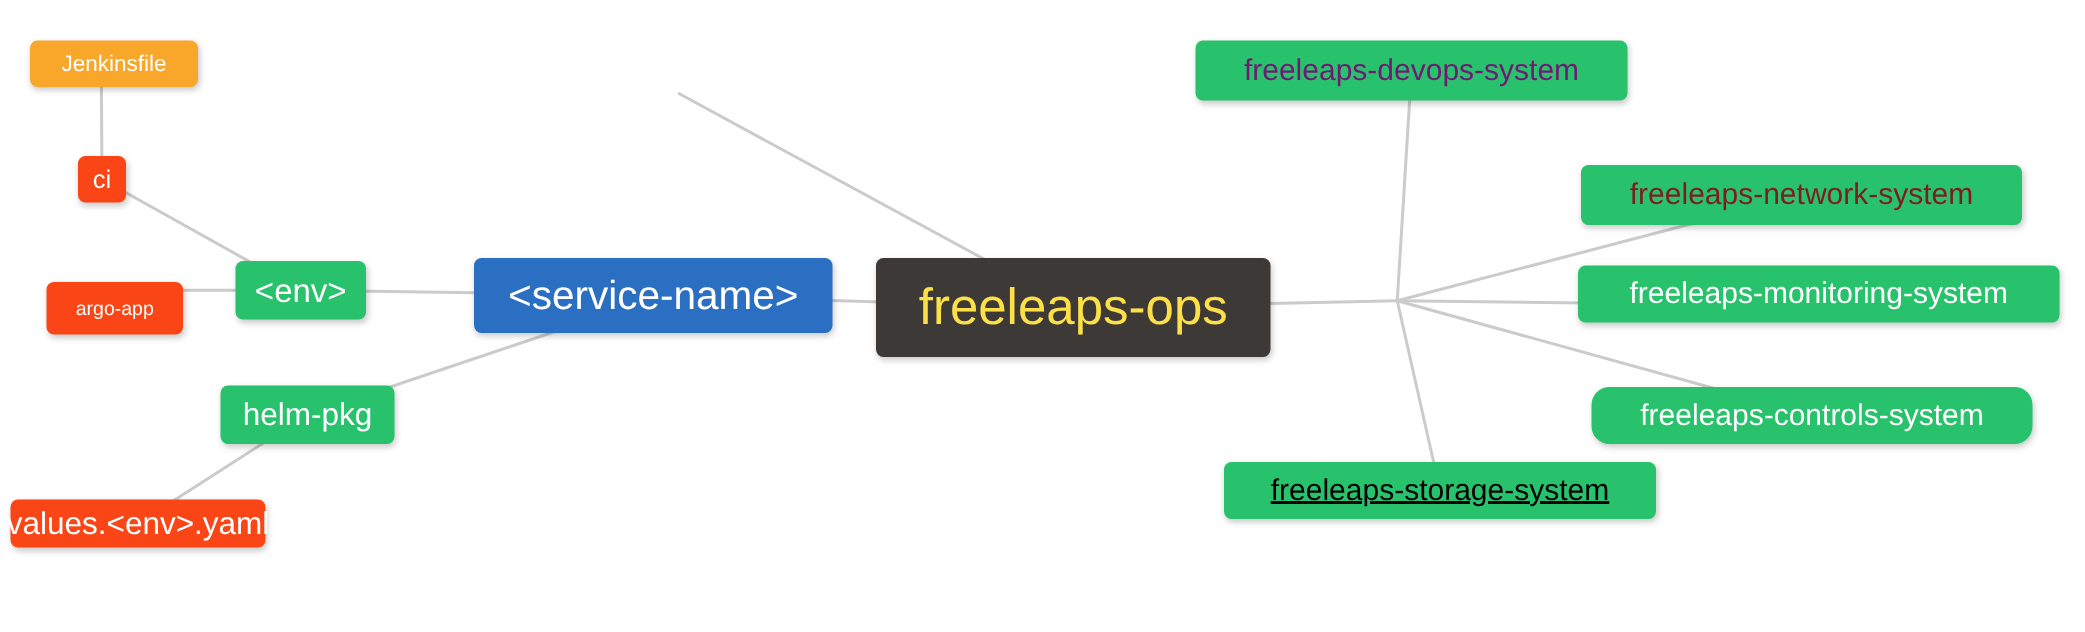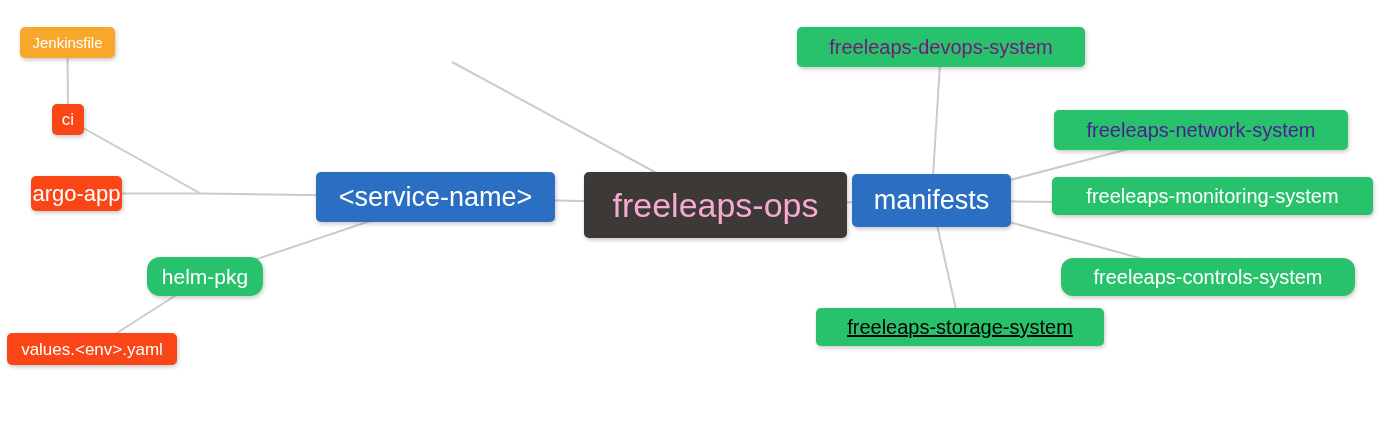--- a/index.html
+++ b/index.html
@@ -28,26 +28,26 @@
     color: #ffffff;
     border-radius: 5px;
     box-shadow: 1px 2px 4px rgba(0,0,0,0.22);
     white-space: nowrap;
     cursor: pointer;
     user-select: none;
     line-height: 1;
   }
 
   
-  #node-jenkinsfile          { left: 20px;   top: 27px;  width: 95px;  height: 31px; font-size: 15px; }
+  #node-jenkinsfile          { left: 20px;   top: 27px;  width: 112px;  height: 31px; font-size: 15px; }
   #node-ci                   { left: 52px;   top: 104px; width: 32px;  height: 31px; font-size: 17px; }
-  #node-argo-app             { left: 31px;   top: 176px; width: 91px;  height: 35px; font-size: 22px; }
+  #node-argo-app             { left: 31px;   top: 188px; width: 91px;  height: 35px; font-size: 13px; }
   #node-env                  { left: 157px;  top: 174px; width: 87px;  height: 39px; font-size: 22px; }
-  #node-helm-pkg             { left: 147px;  top: 257px; width: 116px; height: 39px; font-size: 21px; border-radius: 13px; }
-  #node-values-env-yaml      { left: 7px;    top: 333px; width: 170px; height: 32px; font-size: 17px; }
+  #node-helm-pkg             { left: 147px;  top: 257px; width: 116px; height: 39px; font-size: 21px; }
+  #node-values-env-yaml      { left: 7px;    top: 333px; width: 170px; height: 32px; font-size: 21px; }
   #node-first-class-pipeline { left: 314px;  top: 35px;  width: 276px; height: 54px; font-size: 27px; }
   #node-service-name         { left: 316px;  top: 172px; width: 239px; height: 50px; font-size: 27px; }
   #node-freeleaps-ops        { left: 584px;  top: 172px; width: 263px; height: 66px; font-size: 34px; }
   #node-manifests            { left: 852px;  top: 174px; width: 159px; height: 53px; font-size: 27px; }
   #node-devops-system        { left: 797px;  top: 27px;  width: 288px; height: 40px; font-size: 20px; }
   #node-network-system       { left: 1054px; top: 110px; width: 294px; height: 40px; font-size: 20px; }
   #node-monitoring-system    { left: 1052px; top: 177px; width: 321px; height: 38px; font-size: 20px; }
   #node-controls-system      { left: 1061px; top: 258px; width: 294px; height: 38px; font-size: 20px; }
   #node-storage-system       { left: 816px;  top: 308px; width: 288px; height: 38px; font-size: 20px; }
 </style>
@@ -71,34 +71,34 @@
       <line x1="931.5" y1="200.5" x2="1208" y2="277" stroke="#CBCBCB" stroke-width="2"></line>
       <line x1="931.5" y1="200.5" x2="960" y2="327" stroke="#CBCBCB" stroke-width="2"></line>
     </svg>
 
   <div class="node" id="node-jenkinsfile" style="background: rgb(249, 167, 43); color: rgb(255, 255, 255);">Jenkinsfile</div>
 
   <div class="node" id="node-ci" style="background: rgb(250, 70, 22); color: rgb(255, 255, 255);">ci</div>
 
   <div class="node" id="node-argo-app" style="background: rgb(250, 70, 22); color: rgb(255, 255, 255);">argo-app</div>
 
+  <div class="node" id="node-env" style="background: rgb(41, 194, 108); color: rgb(255, 255, 255);">&lt;env&gt;</div>
 
   <div class="node" id="node-helm-pkg" style="background: rgb(41, 194, 108); color: rgb(255, 255, 255);">helm-pkg</div>
 
   <div class="node" id="node-values-env-yaml" style="background: rgb(250, 70, 22); color: rgb(255, 255, 255);">values.&lt;env&gt;.yaml</div>
 
 
   <div class="node" id="node-service-name" style="background: rgb(43, 111, 194); color: rgb(255, 255, 255);">&lt;service-name&gt;</div>
 
-  <div class="node" id="node-freeleaps-ops" style="background: rgb(60, 57, 54); color: #f9a8d4;">freeleaps-ops</div>
+  <div class="node" id="node-freeleaps-ops" style="background: rgb(60, 57, 54); color: #fde047;">freeleaps-ops</div>
 
-  <div class="node" id="node-manifests" style="background: rgb(43, 111, 194); color: rgb(255, 255, 255);">manifests</div>
 
   <div class="node" id="node-devops-system" style="background: rgb(41, 194, 108); color: #701a75;">freeleaps-devops-system</div>
 
-  <div class="node" id="node-network-system" style="background: rgb(41, 194, 108); color: #4c1d95;">freeleaps-network-system</div>
+  <div class="node" id="node-network-system" style="background: rgb(41, 194, 108); color: #7f1d1d;">freeleaps-network-system</div>
 
   <div class="node" id="node-monitoring-system" style="background: rgb(41, 194, 108); color: rgb(255, 255, 255);">freeleaps-monitoring-system</div>
 
   <div class="node" id="node-controls-system" style="background: rgb(41, 194, 108); color: rgb(255, 255, 255); border-radius: 12px;">freeleaps-controls-system</div>
 
   <div class="node" id="node-storage-system" style="background: rgb(41, 194, 108); color: #000000; text-decoration: underline;">freeleaps-storage-system</div>
 </div>
 
 </body></html>

